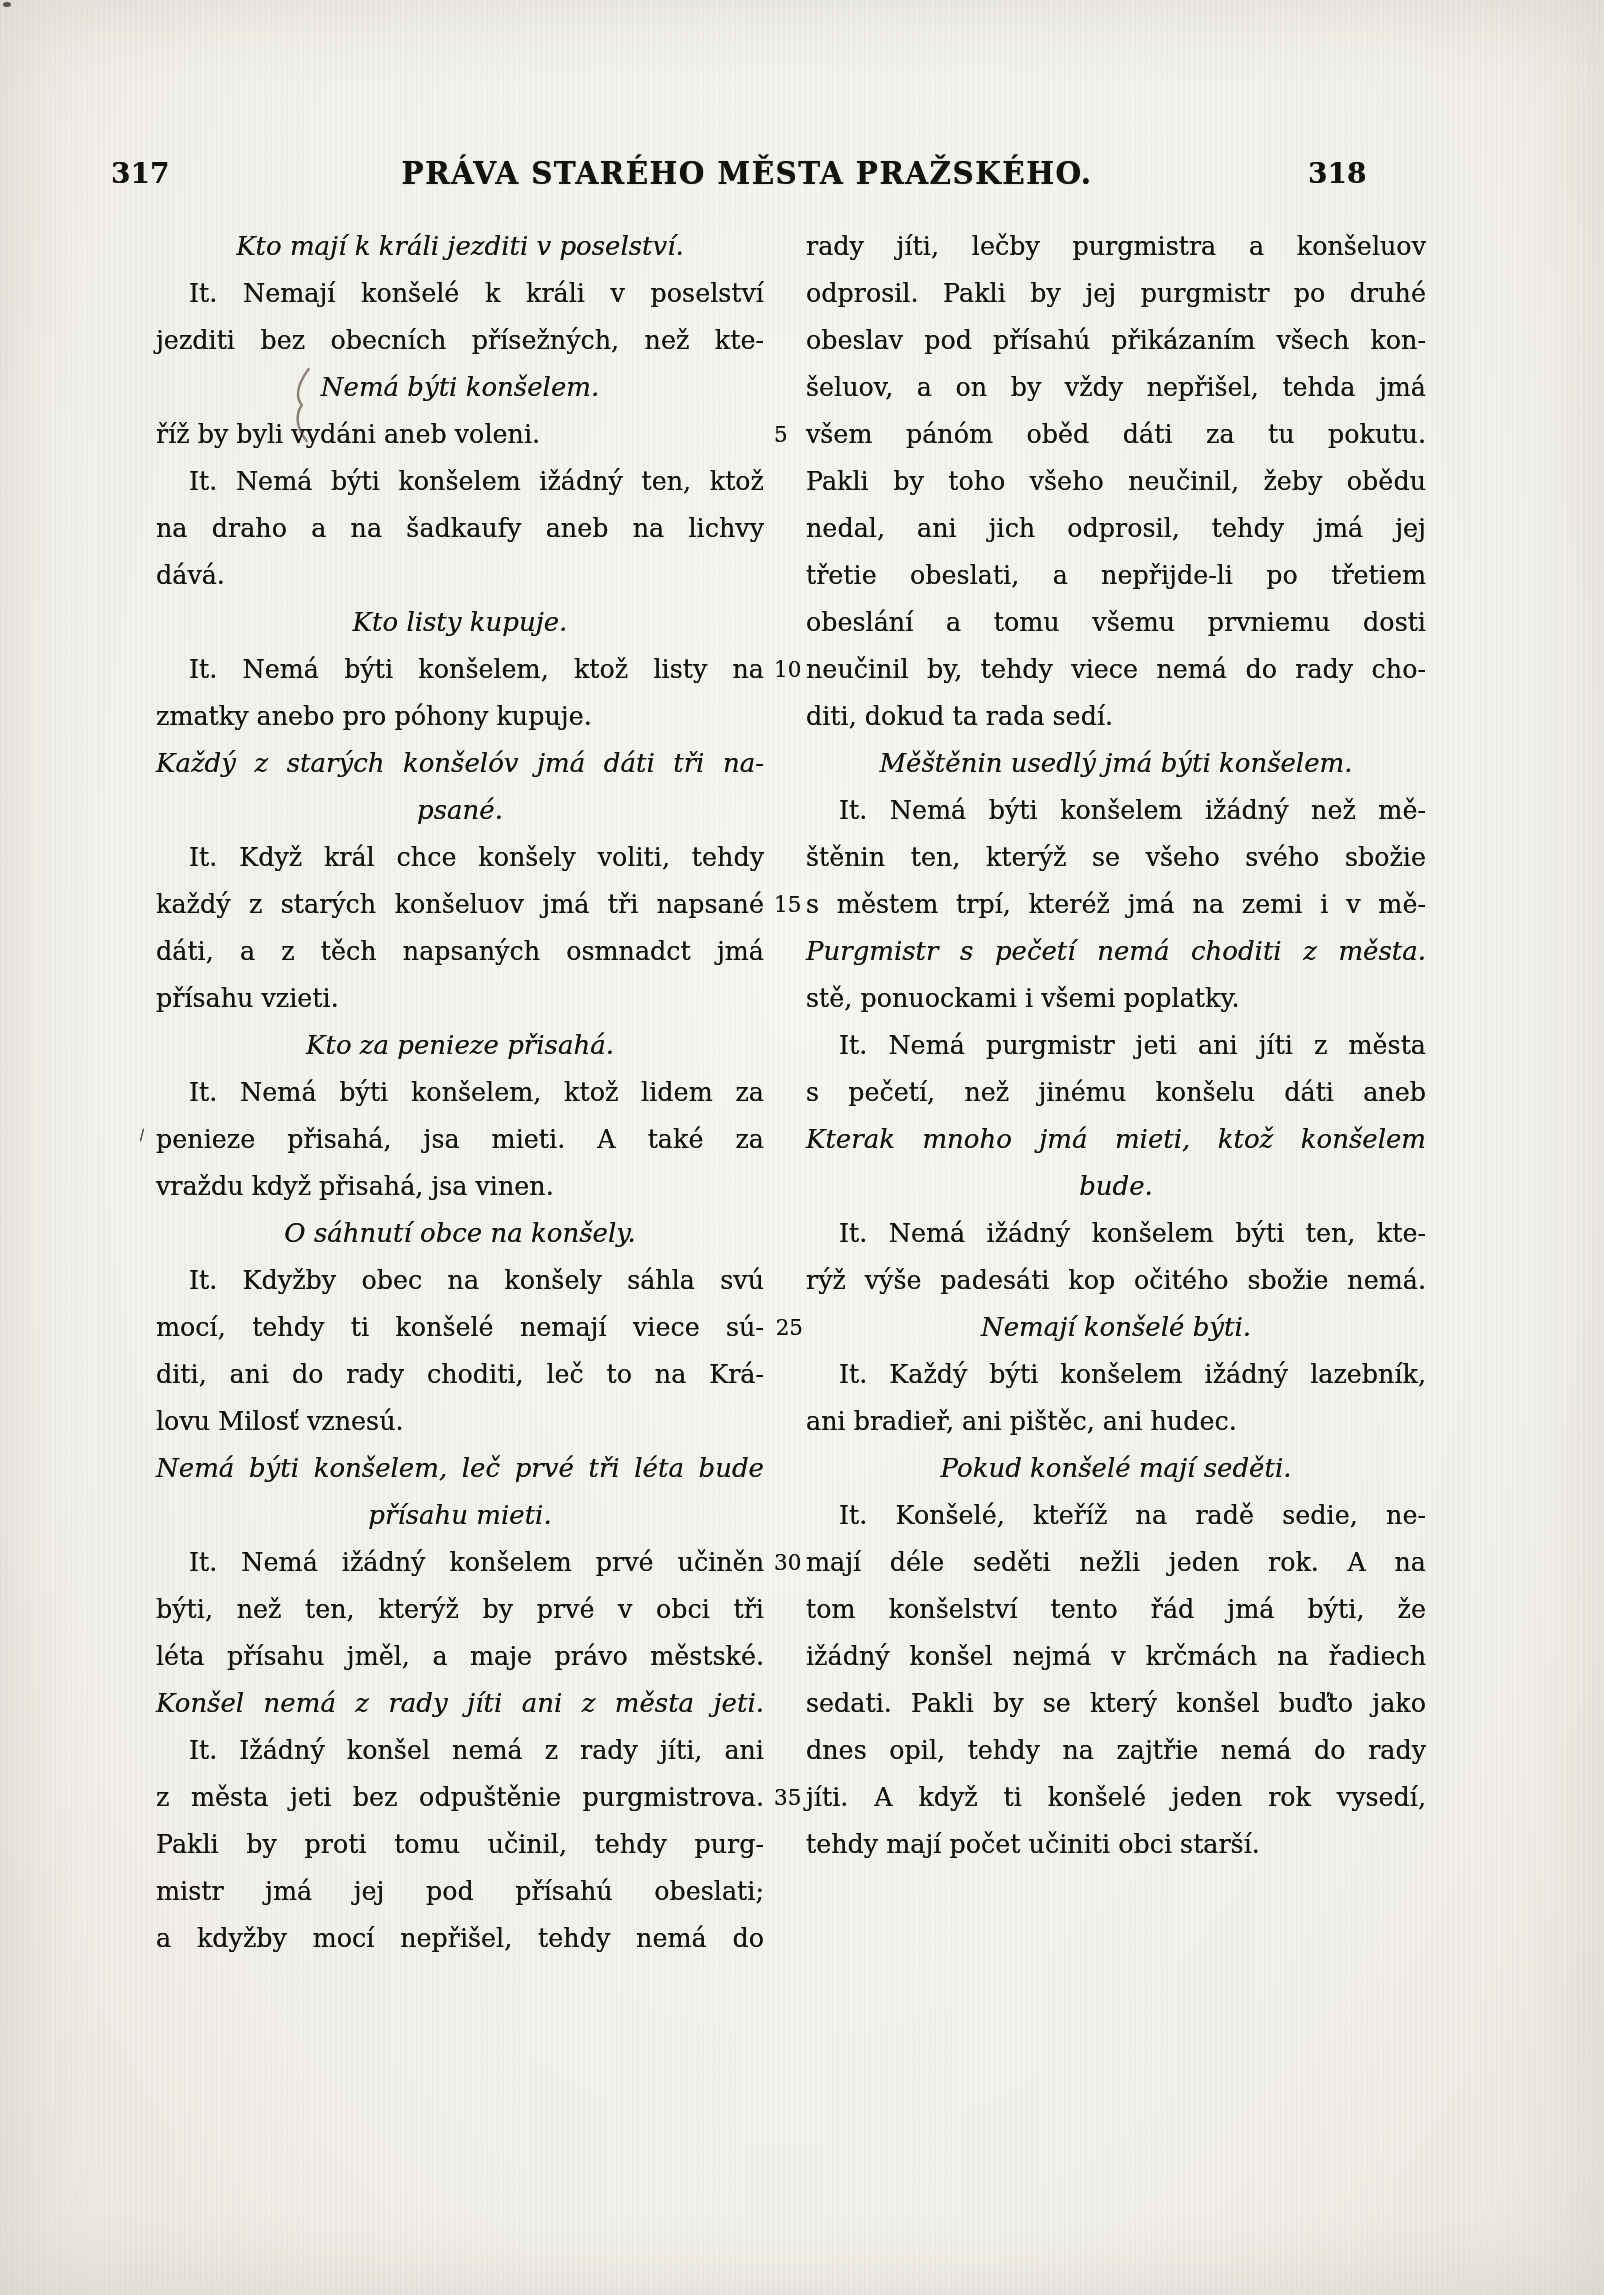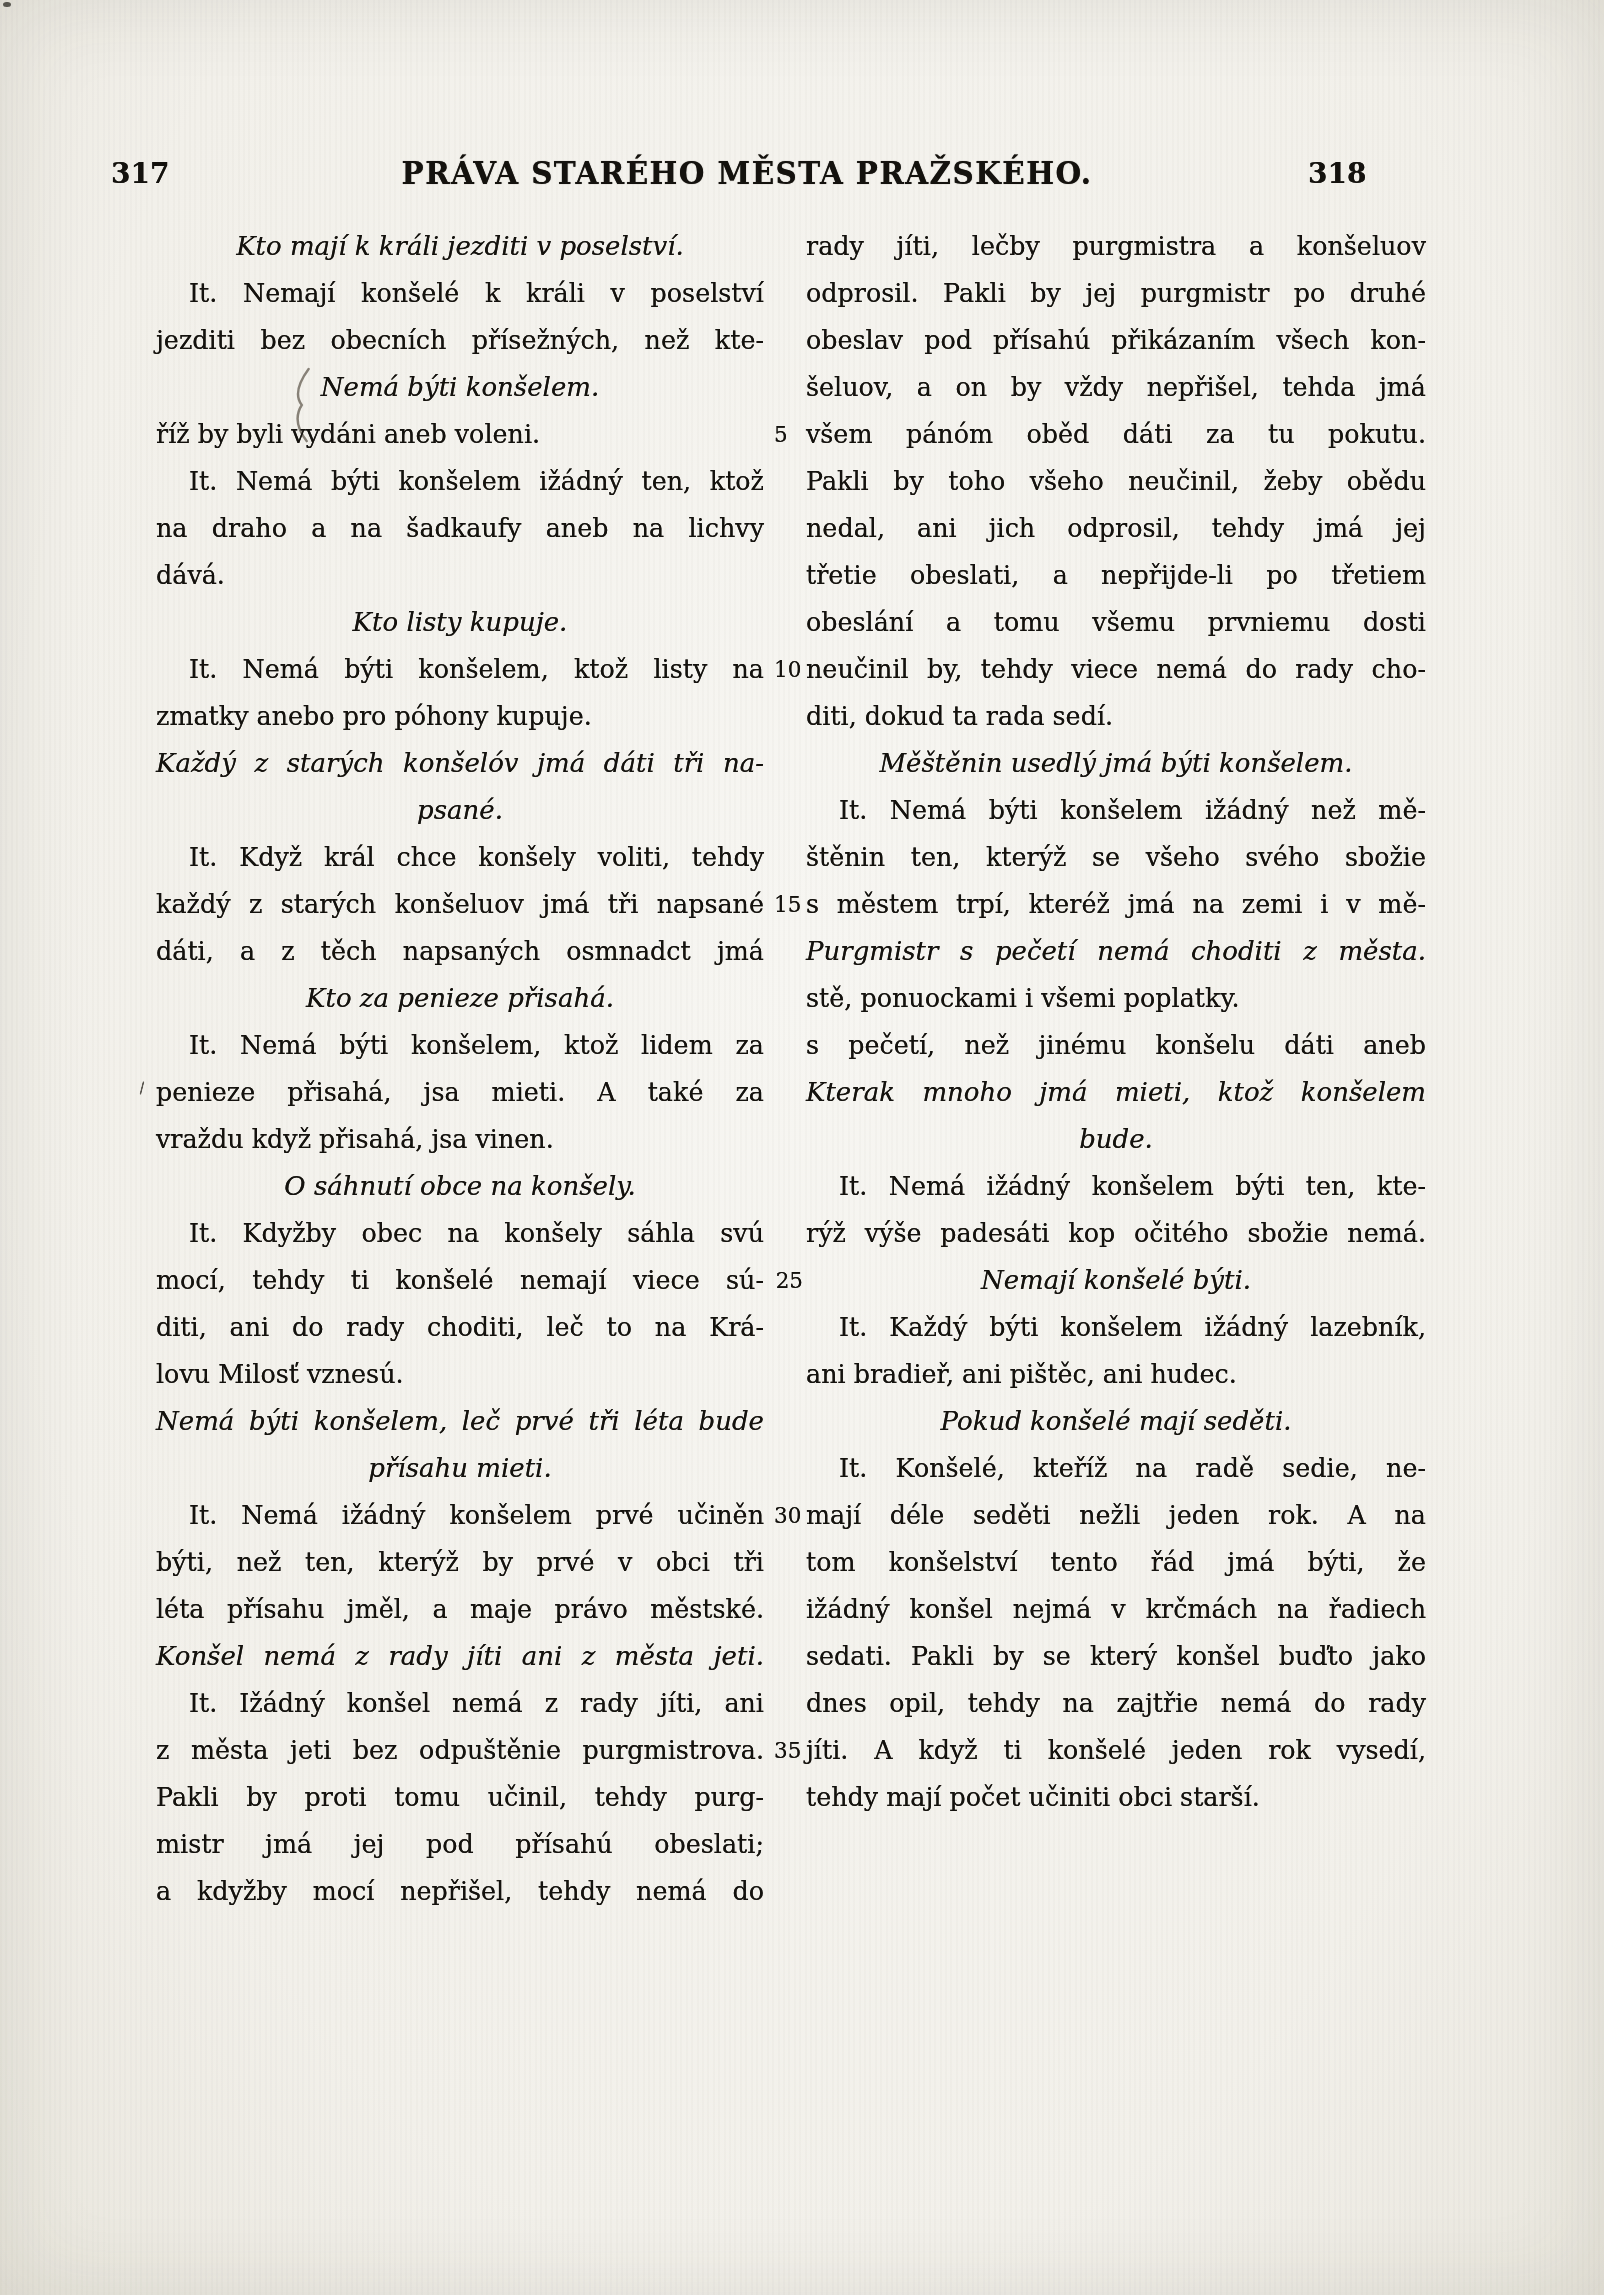--- a/index.html
+++ b/index.html
@@ -74,20 +74,21 @@
         <div class="line j"><span>na draho a na šadkaufy aneb na lichvy</span></div>
         <div class="line pe"><span>dává.</span></div>
         <div class="line hc"><span>Kto listy kupuje.</span></div>
         <div class="line j ind"><span>It. Nemá býti konšelem, ktož listy na</span></div>
         <div class="line pe"><span>zmatky anebo pro póhony kupuje.</span></div>
         <div class="line hj"><span>Každý z starých konšelóv jmá dáti tři na-</span></div>
         <div class="line hc"><span>psané.</span></div>
         <div class="line j ind"><span>It. Když král chce konšely voliti, tehdy</span></div>
         <div class="line j"><span>každý z starých konšeluov jmá tři napsané</span></div>
         <div class="line j"><span>dáti, a z těch napsaných osmnadct jmá</span></div>
+        <div class="line pe"><span>přísahu vzieti.</span></div>
         <div class="line hc"><span>Kto za penieze přisahá.</span></div>
         <div class="line j ind"><span>It. Nemá býti konšelem, ktož lidem za</span></div>
         <div class="line j"><span class="tick"></span><span>penieze přisahá, jsa mieti. A také za</span></div>
         <div class="line pe"><span>vraždu když přisahá, jsa vinen.</span></div>
         <div class="line hc"><span>O sáhnutí obce na konšely.</span></div>
         <div class="line j ind"><span>It. Kdyžby obec na konšely sáhla svú</span></div>
         <div class="line j"><span>mocí, tehdy ti konšelé nemají viece sú-</span></div>
         <div class="line j"><span>diti, ani do rady choditi, leč to na Krá-</span></div>
         <div class="line pe"><span>lovu Milosť vznesú.</span></div>
         <div class="line hj"><span>Nemá býti konšelem, leč prvé tři léta bude</span></div>
@@ -113,20 +114,21 @@
         <div class="line j"><span>třetie obeslati, a nepřijde-li po třetiem</span></div>
         <div class="line j"><span>obeslání a tomu všemu prvniemu dosti</span></div>
         <div class="line j"><span class="line-num">10</span><span>neučinil by, tehdy viece nemá do rady cho-</span></div>
         <div class="line pe"><span>diti, dokud ta rada sedí.</span></div>
         <div class="line hc"><span>Měštěnin usedlý jmá býti konšelem.</span></div>
         <div class="line j ind"><span>It. Nemá býti konšelem ižádný než mě-</span></div>
         <div class="line j"><span>štěnin ten, kterýž se všeho svého sbožie</span></div>
         <div class="line j"><span class="line-num">15</span><span>s městem trpí, kteréž jmá na zemi i v mě-</span></div>
         <div class="line hj"><span>Purgmistr s pečetí nemá choditi z města.</span></div>
         <div class="line pe"><span>stě, ponuockami i všemi poplatky.</span></div>
+        <div class="line j ind"><span>It. Nemá purgmistr jeti ani jíti z města</span></div>
         <div class="line j"><span>s pečetí, než jinému konšelu dáti aneb</span></div>
         <div class="line hj"><span>Kterak mnoho jmá mieti, ktož konšelem</span></div>
         <div class="line hc"><span>bude.</span></div>
         <div class="line j ind"><span>It. Nemá ižádný konšelem býti ten, kte-</span></div>
         <div class="line j"><span>rýž výše padesáti kop očitého sbožie nemá.</span></div>
         <div class="line hc"><span class="line-num">25</span><span>Nemají konšelé býti.</span></div>
         <div class="line j ind"><span>It. Každý býti konšelem ižádný lazebník,</span></div>
         <div class="line pe"><span>ani bradieř, ani pištěc, ani hudec.</span></div>
         <div class="line hc"><span>Pokud konšelé mají seděti.</span></div>
         <div class="line j ind"><span>It. Konšelé, kteříž na radě sedie, ne-</span></div>

